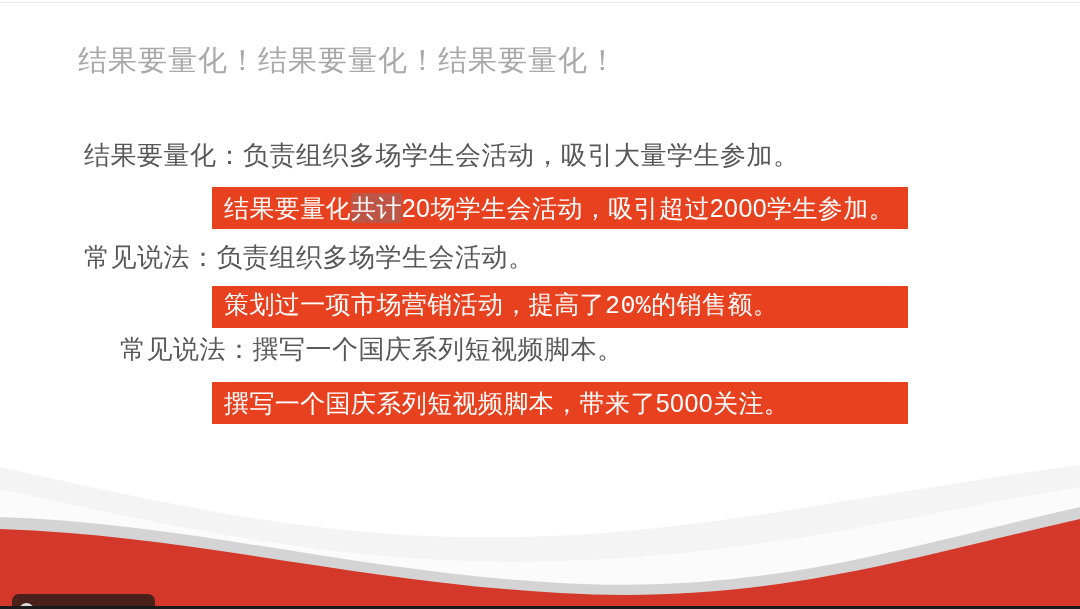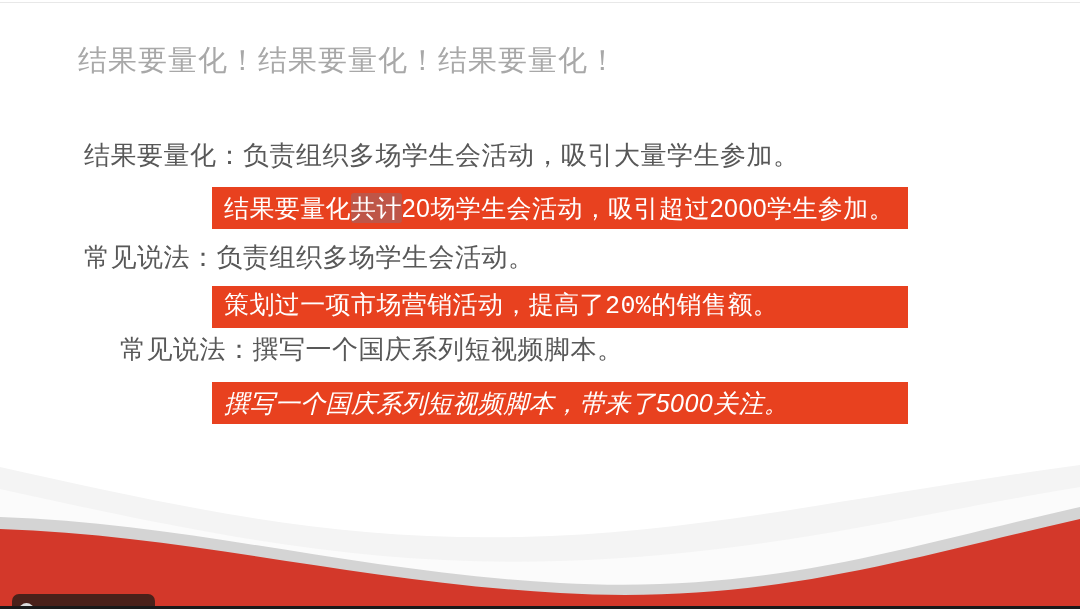--- a/index.html
+++ b/index.html
@@ -154,21 +154,21 @@
     <div class="common-line" style="top:238px;">常见说法：负责组织多场学生会活动。</div>
 
     <div class="red-bar" style="top:286px;font-family:Liberation Mono, monospace;">
       <div class="red-bar-text">策划过一项市场营销活动，提高了20%的销售额。</div>
     </div>
   </div>
 
   <div class="content-block">
     <div class="common-line" style="top:330px;margin-left:36px;">常见说法：撰写一个国庆系列短视频脚本。</div>
 
-    <div class="red-bar" style="top:382px;font-style:italic;">
+    <div class="red-bar" style="top:382px;">
       <div class="red-bar-text">撰写一个国庆系列短视频脚本，带来了5000关注。</div>
     </div>
   </div>
 
   <div id="wave-footer">
     <svg viewBox="0 0 1080 160" preserveAspectRatio="none" xmlns="http://www.w3.org/2000/svg">
 
       <path d="M0,18 C180,58 330,92 520,88 C700,84 860,46 1080,16 L1080,160 L0,160 Z" fill="#f4f4f4"></path>
 
       <path d="M0,40 C200,84 360,118 560,112 C760,106 900,68 1080,38 L1080,160 L0,160 Z" fill="#fbfbfb"></path>

